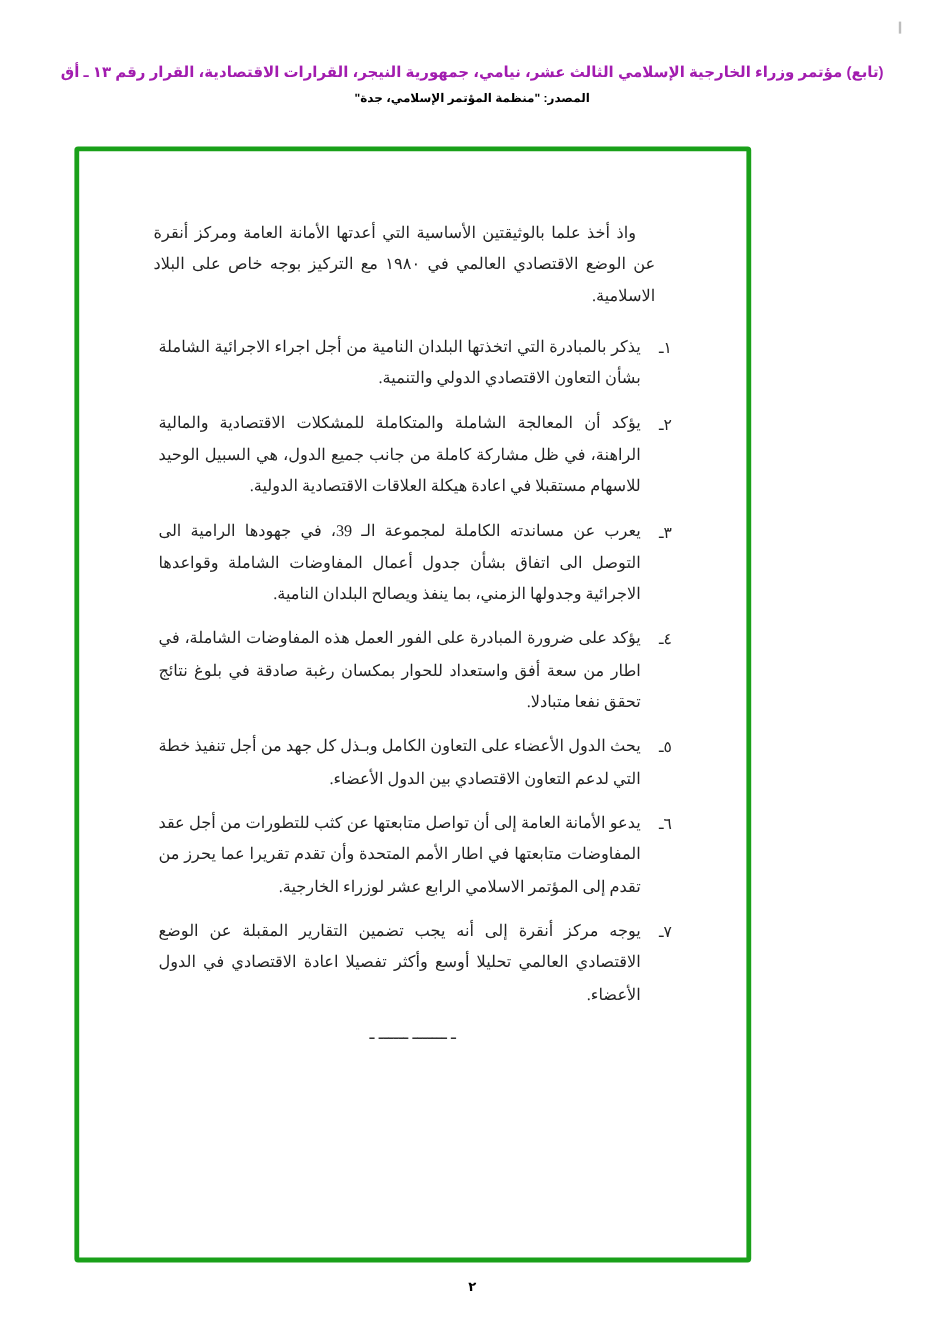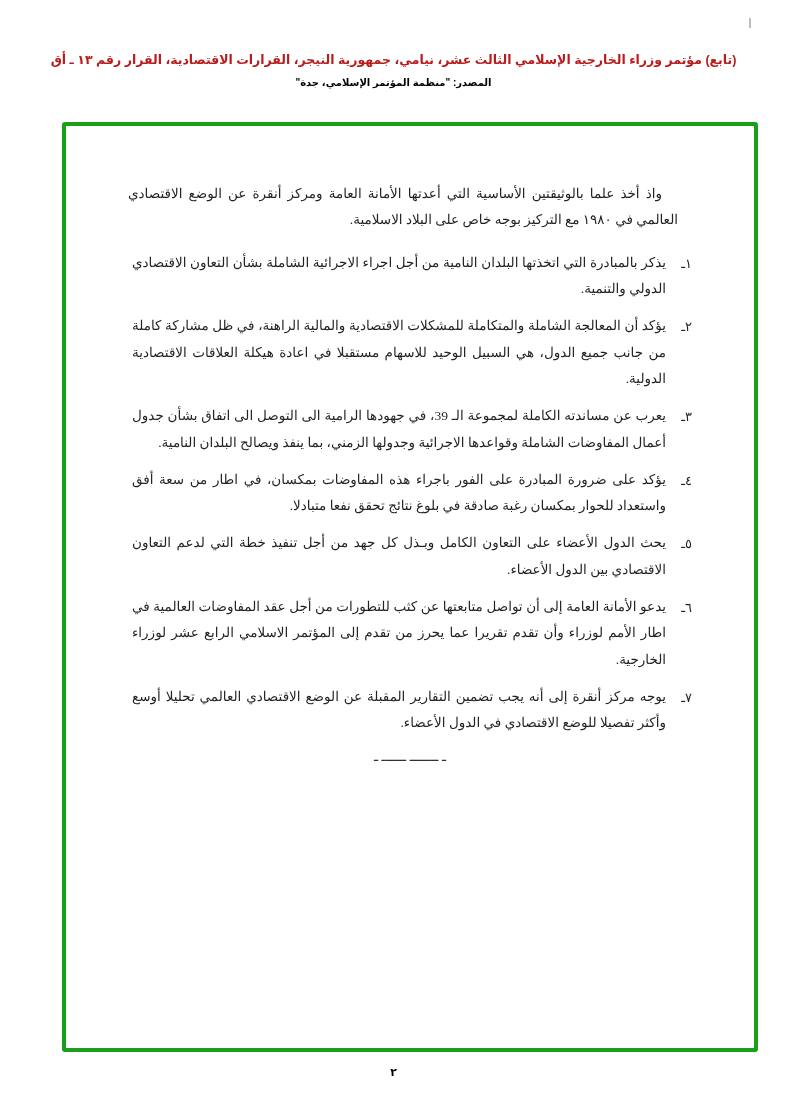--- a/index.html
+++ b/index.html
@@ -28,37 +28,37 @@
     left: 0;
     right: 0;
     text-align: center;
     direction: rtl;
   }
   .header-line1 {
     font-family: "Liberation Sans", "DejaVu Sans", sans-serif;
     font-weight: bold;
     font-size: 12.5px;
     letter-spacing: 0px;
-    color: #b91c1c;
+    color: #a21caf;
     line-height: 1.4;
   }
   .header-line2 {
     font-family: "Liberation Sans", "DejaVu Sans", sans-serif;
     font-weight: bold;
     font-size: 10px;
     margin-top: 7px;
     color: #000;
   }
 
   
   .frame {
     position: absolute;
     top: 122px;
     left: 62px;
-    width: 696px;
+    width: 564px;
     height: 930px;
     border: 4px solid #19a019;
     border-radius: 3px;
     box-sizing: border-box;
     background: #ffffff;
   }
 
   
   .content {
     position: absolute;
@@ -158,36 +158,36 @@
         <span class="ptext">يؤكد أن المعالجة الشاملة والمتكاملة للمشكلات الاقتصادية والمالية الراهنة، في ظل مشاركة كاملة من جانب جميع الدول، هي السبيل الوحيد للاسهام مستقبلا في اعادة هيكلة العلاقات الاقتصادية الدولية.</span>
       </div>
 
       <div class="para">
         <span class="marker">٣ـ</span>
         <span class="ptext">يعرب عن مساندته الكاملة لمجموعة الـ 39، في جهودها الرامية الى التوصل الى اتفاق بشأن جدول أعمال المفاوضات الشاملة وقواعدها الاجرائية وجدولها الزمني، بما ينفذ ويصالح البلدان النامية.</span>
       </div>
 
       <div class="para">
         <span class="marker">٤ـ</span>
-        <span class="ptext">يؤكد على ضرورة المبادرة على الفور باجراء هذه المفاوضات بمكسان، في اطار من سعة أفق واستعداد للحوار بمكسان رغبة صادقة في بلوغ نتائج تحقق نفعا متبادلا.</span>
+        <span class="ptext">يؤكد على ضرورة المبادرة على الفور العمل هذه المفاوضات الشاملة، في اطار من سعة أفق واستعداد للحوار بمكسان رغبة صادقة في بلوغ نتائج تحقق نفعا متبادلا.</span>
       </div>
 
       <div class="para">
         <span class="marker">٥ـ</span>
         <span class="ptext">يحث الدول الأعضاء على التعاون الكامل وبـذل كل جهد من أجل تنفيذ خطة التي لدعم التعاون الاقتصادي بين الدول الأعضاء.</span>
       </div>
 
       <div class="para">
         <span class="marker">٦ـ</span>
-        <span class="ptext">يدعو الأمانة العامة إلى أن تواصل متابعتها عن كثب للتطورات من أجل عقد المفاوضات العالمية في اطار الأمم لوزراء وأن تقدم تقريرا عما يحرز من تقدم إلى المؤتمر الاسلامي الرابع عشر لوزراء الخارجية.</span>
+        <span class="ptext">يدعو الأمانة العامة إلى أن تواصل متابعتها عن كثب للتطورات من أجل عقد المفاوضات متابعتها في اطار الأمم المتحدة وأن تقدم تقريرا عما يحرز من تقدم إلى المؤتمر الاسلامي الرابع عشر لوزراء الخارجية.</span>
       </div>
 
       <div class="para">
         <span class="marker">٧ـ</span>
-        <span class="ptext">يوجه مركز أنقرة إلى أنه يجب تضمين التقارير المقبلة عن الوضع الاقتصادي العالمي تحليلا أوسع وأكثر تفصيلا للوضع الاقتصادي في الدول الأعضاء.</span>
+        <span class="ptext">يوجه مركز أنقرة إلى أنه يجب تضمين التقارير المقبلة عن الوضع الاقتصادي العالمي تحليلا أوسع وأكثر تفصيلا اعادة الاقتصادي في الدول الأعضاء.</span>
       </div>
 
       <div class="enddash">ـ ـــــــ ــــــ ـ</div>
 
     </div>
   </div>
 
   <div class="footer">٢</div>
 
 </div>

